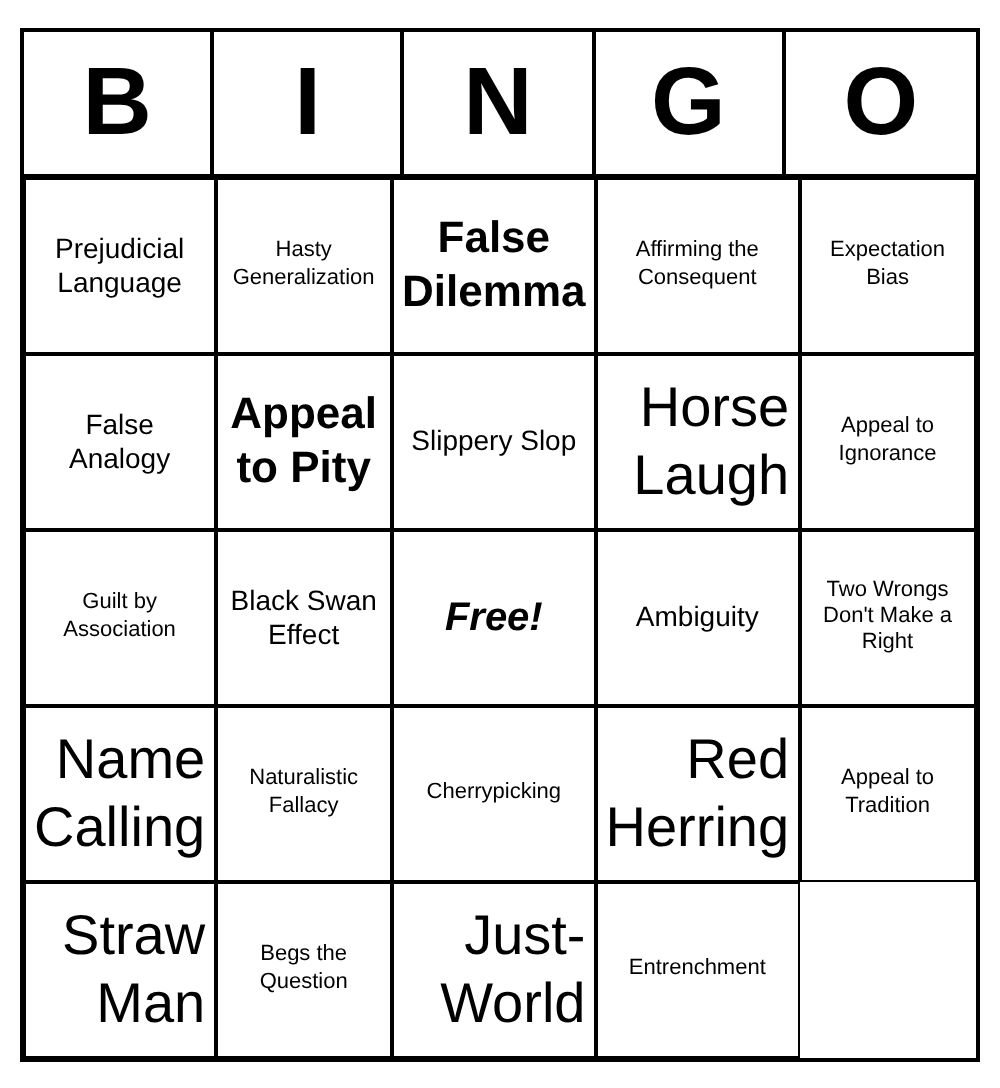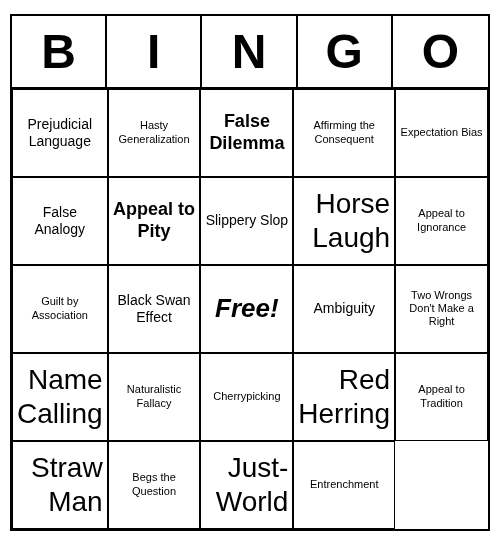--- a/index.html
+++ b/index.html
@@ -50,30 +50,30 @@
       line-height: 1.2;
     }
     .cell-small {
       font-size: 11px;
     }
     .cell-medium {
       font-size: 14px;
       font-weight: normal;
     }
     .cell-large {
-      font-size: 18px;
+      font-size: 22px;
       font-weight: bold;
     }
     .cell-xlarge {
       font-size: 28px;
       font-weight: normal;
       text-align: right;
     }
     .cell-free {
-      font-size: 26px;
+      font-size: 20px;
       font-weight: bold;
       font-style: italic;
     }
   </style>
 </head>
 <body>
 
 <div class="bingo-card">
   <div class="bingo-header">
   <div class="bingo-letter">B</div>

